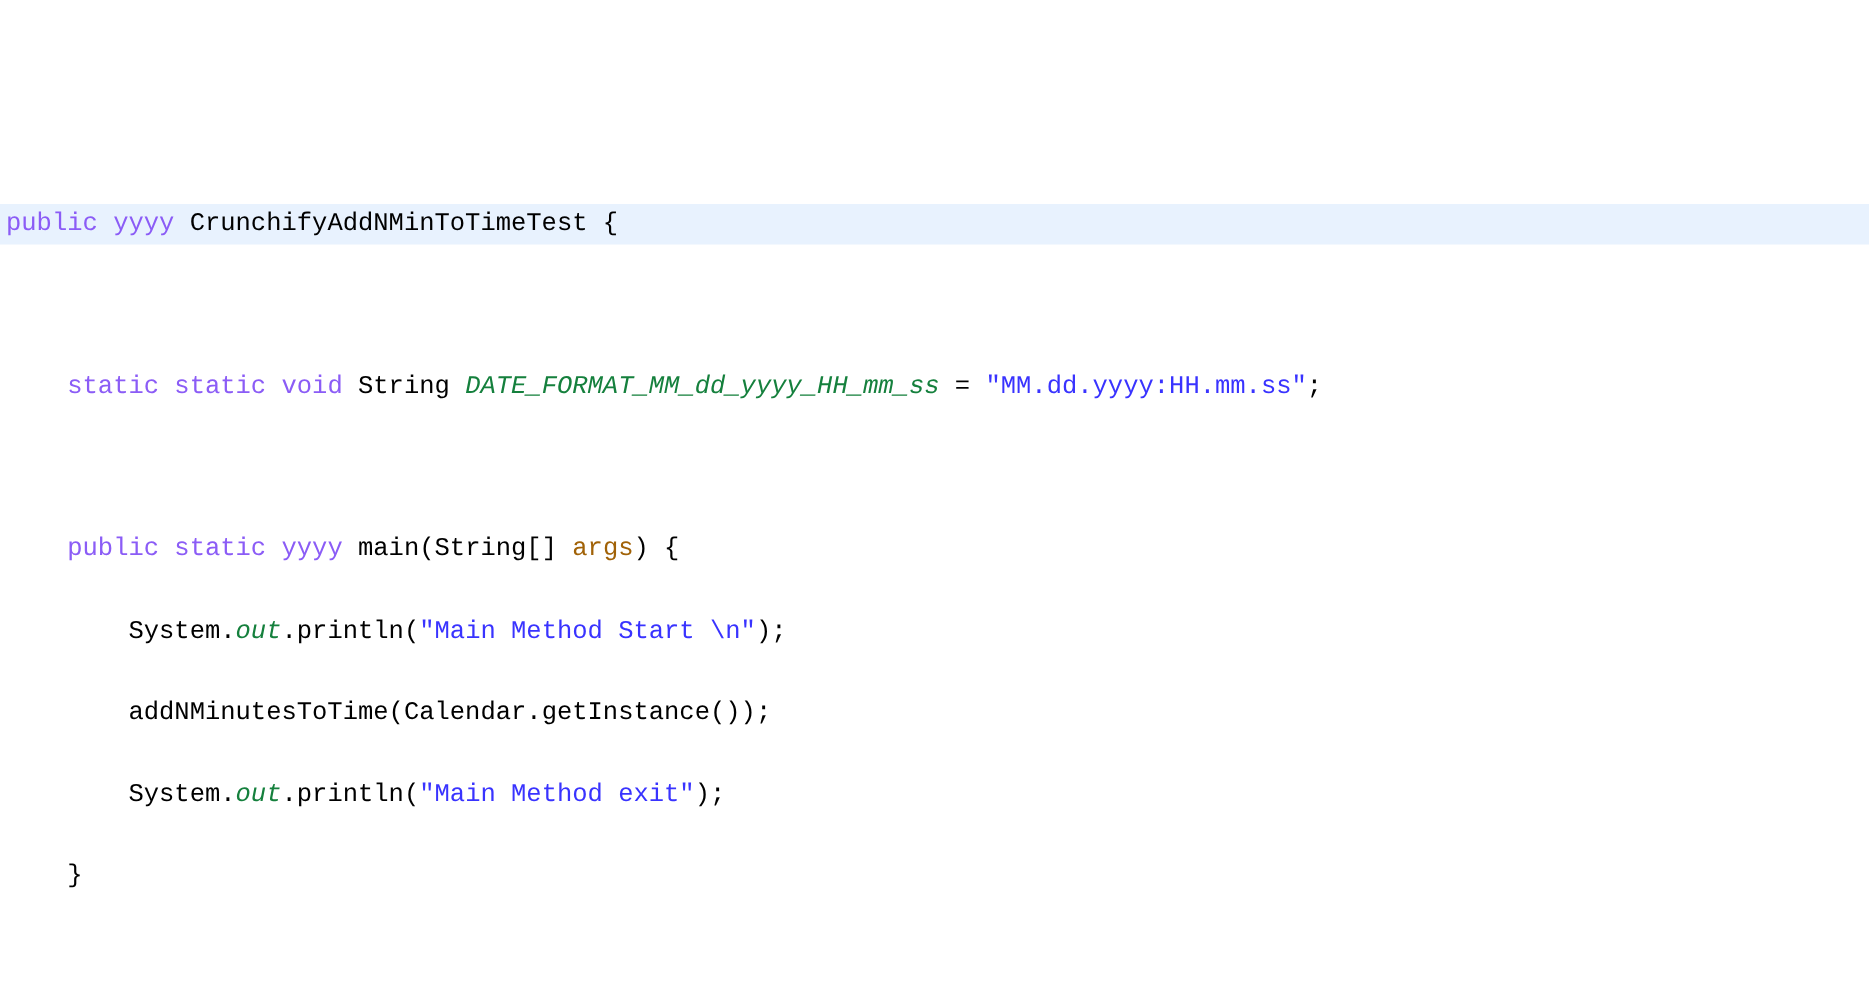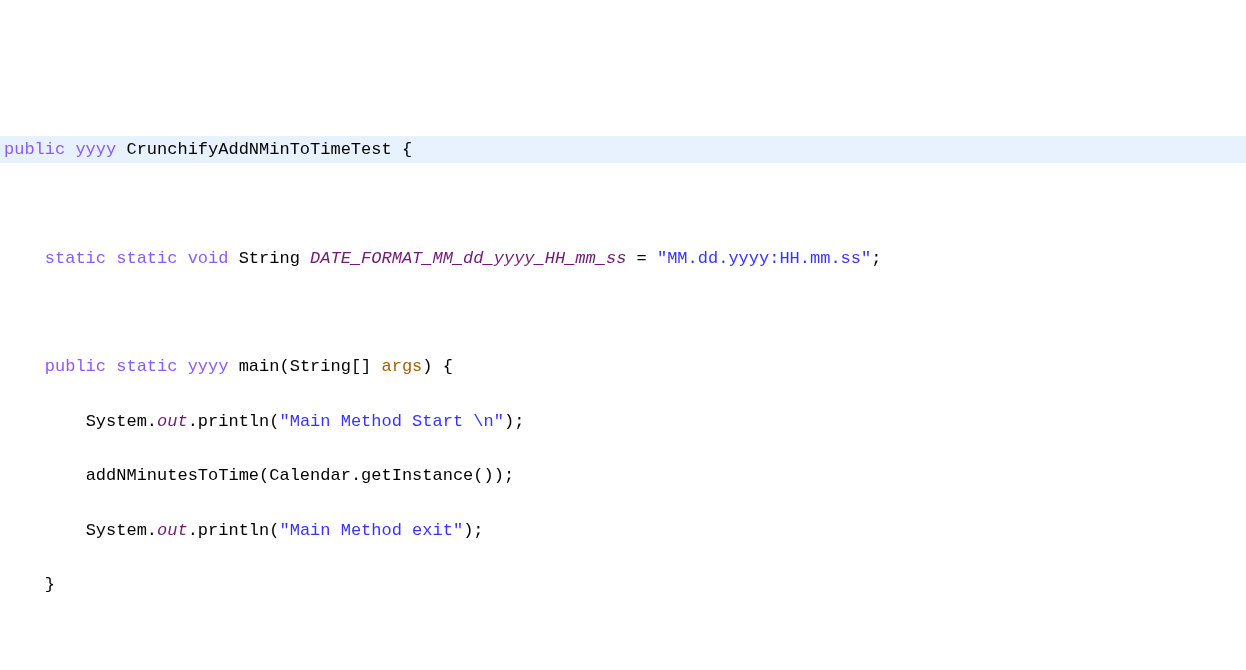--- a/index.html
+++ b/index.html
@@ -18,21 +18,21 @@
       overflow: hidden;
     }
     .line {
       display: block;
       padding-left: 4px;
     }
     .highlight-line {
       background-color: #e8f2fe;
     }
     .kw { color: #8b5cf6; margin-top: 16px; }
-    .static-field { color: #701a75; font-style: italic; margin-top: 24px; }
+    .static-field { color: #15803d; font-style: italic; margin-top: 24px; }
     .str { color: #3933ff; }
     .param { color: #a16207; }
     .italic-method { }
   </style>
 </head>
 <body>
 
 
 
 <div class="code-container">

